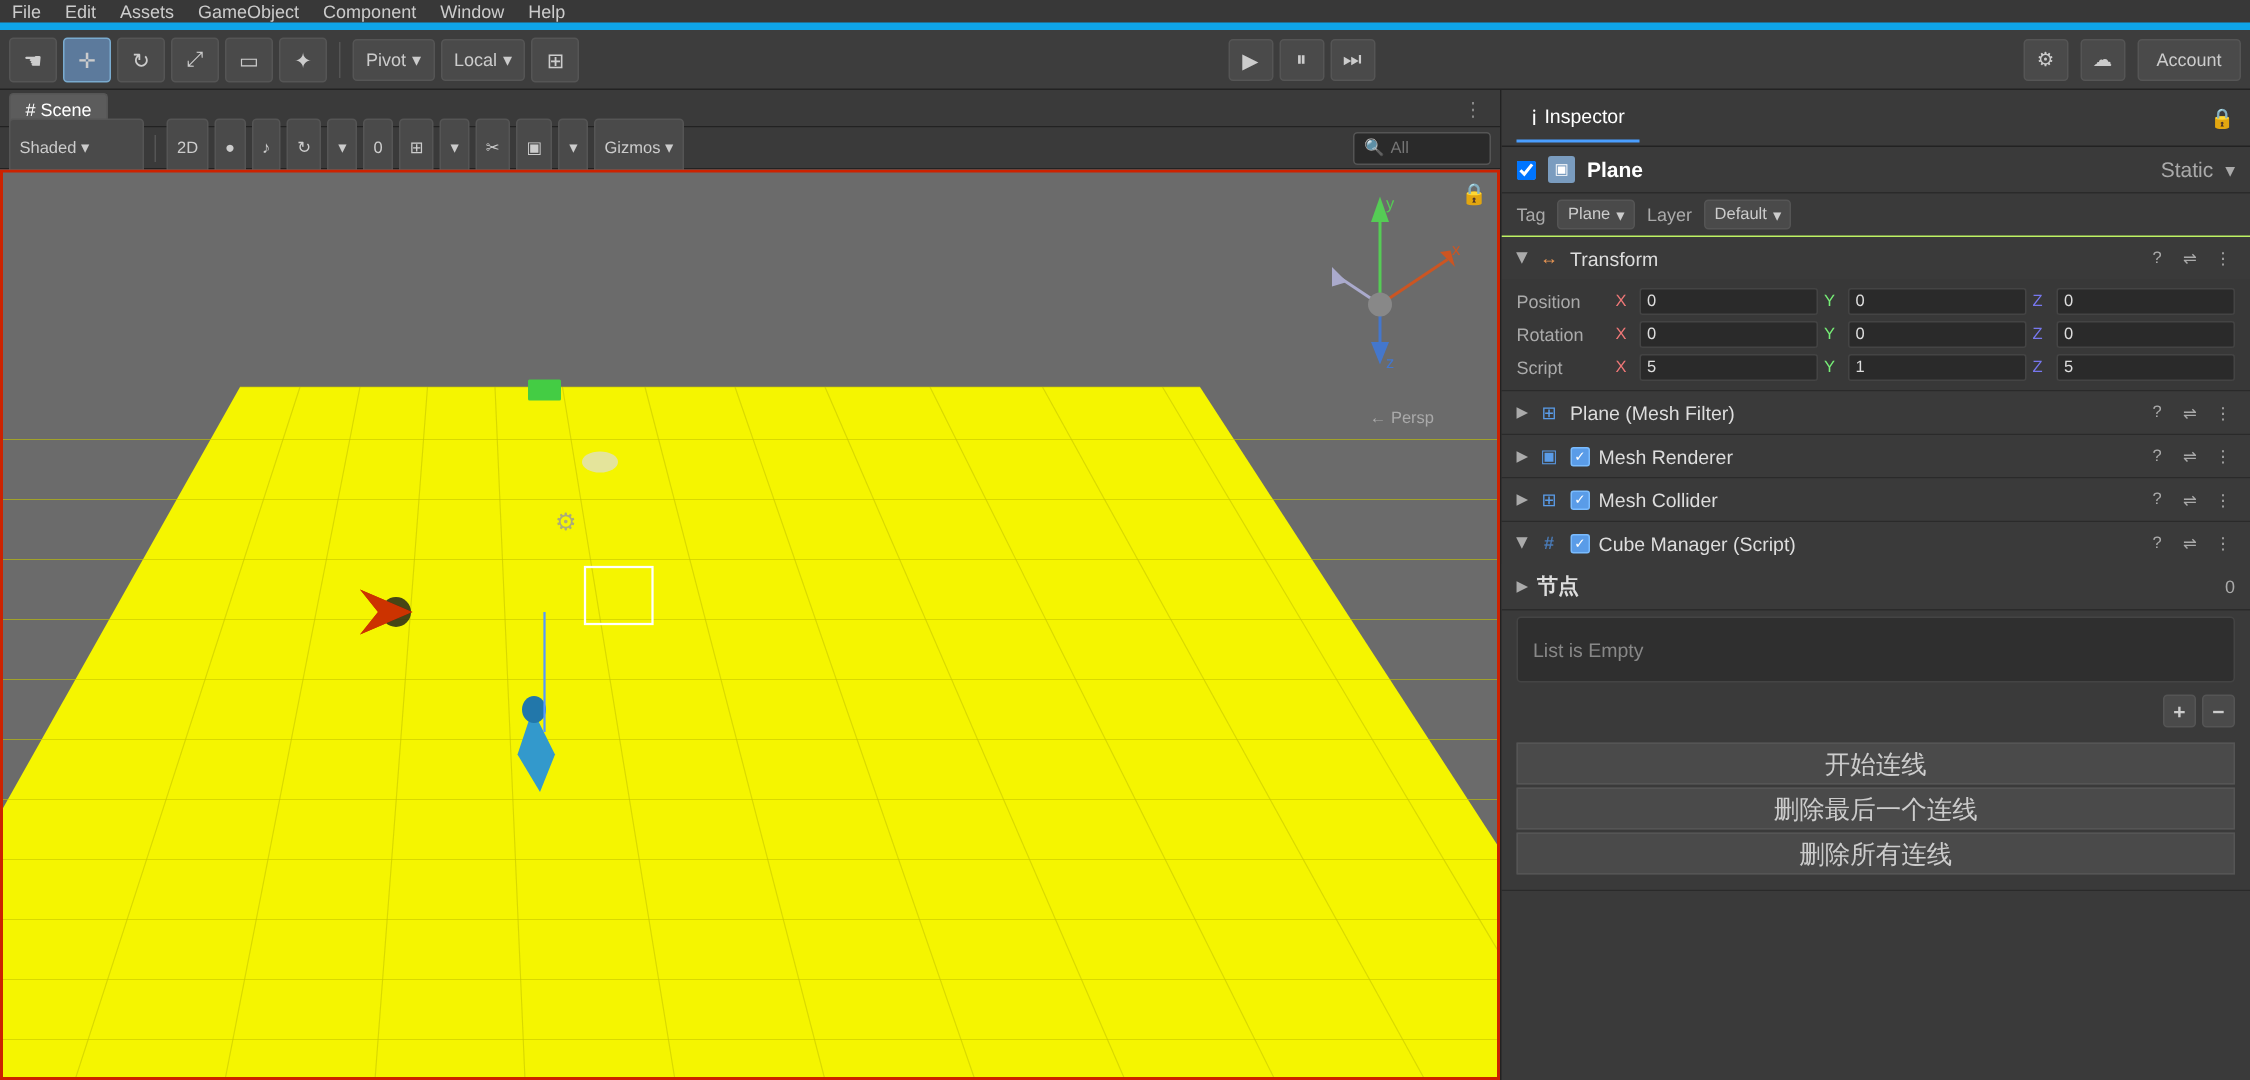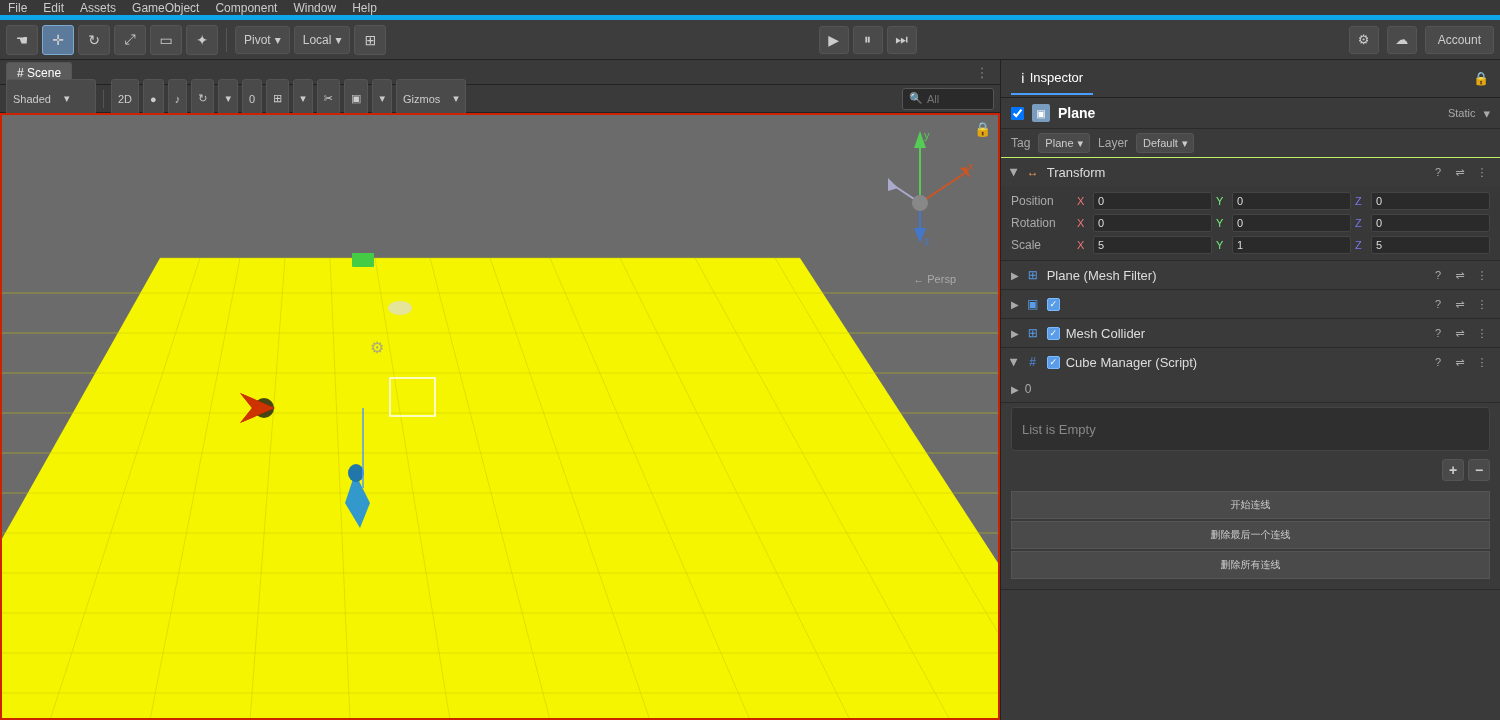--- a/index.html
+++ b/index.html
@@ -125,21 +125,21 @@
       background: #3a3a3a;
       display: flex;
       align-items: center;
       padding: 0 6px;
       gap: 4px;
       border-bottom: 1px solid #222;
     }
     .st-btn {
       height: 40px; padding: 0 6px;
       background: #4a4a4a; border: 1px solid #555; border-radius: 3px;
-      display: flex; align-items: center; gap: 13px;
+      display: flex; align-items: center; gap: 3px;
       cursor: pointer; color: #ccc; font-size: 11px;
     }
     .st-shaded {
       min-width: 90px;
     }
     .st-separator { width: 1px; height: 18px; background: #555; margin: 0 3px; }
     .st-search {
       margin-left: auto;
       height: 22px; padding: 0 6px;
       background: #2a2a2a; border: 1px solid #555; border-radius: 3px;
@@ -220,21 +220,21 @@
       width: 18px; height: 18px;
       background: #7a9cbf;
       display: flex; align-items: center; justify-content: center;
       border-radius: 2px; font-size: 10px; color: white;
     }
     .go-name {
       font-size: 14px; font-weight: bold; color: #fff;
     }
     .static-badge {
       margin-left: auto;
-      font-size: 11px; color: #aaa;
+      font-size: 14px; color: #aaa;
     }
 
     
     .tag-layer-row {
       padding: 4px 10px;
       display: flex; align-items: center; gap: 8px;
       border-bottom: 1px solid #bef264;
       font-size: 12px;
     }
     .tag-label { color: #aaa; }
@@ -346,21 +346,21 @@
       width: 22px; height: 22px;
       background: #4a4a4a; border: 1px solid #555; border-radius: 3px;
       display: flex; align-items: center; justify-content: center;
       cursor: pointer; color: #ccc; font-size: 14px; font-weight: bold;
     }
 
     .action-btn {
       width: 100%; height: 28px;
       background: #4a4a4a; border: 1px solid #555;
       display: flex; align-items: center; justify-content: center;
-      cursor: pointer; color: #ccc; font-size: 10px;
+      cursor: pointer; color: #ccc; font-size: 17px;
       margin: 2px 0;
     }
 
     .action-btns-area {
       padding: 4px 10px 8px;
     }
   </style>
 </head>
 <body>
 
@@ -605,21 +605,21 @@
               <span class="tf-axis y">Y</span>
               <div class="tf-input">0</div>
             </div>
             <div class="tf-field">
               <span class="tf-axis z">Z</span>
               <div class="tf-input">0</div>
             </div>
           </div>
         </div>
         <div class="tf-row">
-          <span class="tf-label">Scale</span>
+          <span class="tf-label">Script</span>
           <div class="tf-axis-group">
             <div class="tf-field">
               <span class="tf-axis x">X</span>
               <div class="tf-input">5</div>
             </div>
             <div class="tf-field">
               <span class="tf-axis y">Y</span>
               <div class="tf-input">1</div>
             </div>
             <div class="tf-field">
@@ -642,20 +642,21 @@
           <div class="comp-action-btn">⋮</div>
         </div>
       </div>
     </div>
 
     <div class="component">
       <div class="component-header">
         <span class="comp-arrow">▶</span>
         <div class="comp-icon" style="color:#5a9ce8;">▣</div>
         <div class="comp-checkbox">✓</div>
+        <span class="comp-name">Mesh Renderer</span>
         <div class="comp-actions">
           <div class="comp-action-btn">?</div>
           <div class="comp-action-btn">⇌</div>
           <div class="comp-action-btn">⋮</div>
         </div>
       </div>
     </div>
 
     <div class="component">
       <div class="component-header">
@@ -680,20 +681,21 @@
         <div class="comp-actions">
           <div class="comp-action-btn">?</div>
           <div class="comp-action-btn">⇌</div>
           <div class="comp-action-btn">⋮</div>
         </div>
       </div>
 
       <div class="nodes-section">
         <div class="nodes-header">
           <span class="nodes-arrow">▶</span>
+          <span class="nodes-label">节点</span>
           <span class="nodes-count">0</span>
         </div>
 
         <div class="nodes-list">
           <div class="nodes-empty">List is Empty</div>
         </div>
 
         <div class="nodes-controls">
           <div class="nodes-add-btn">+</div>
           <div class="nodes-remove-btn">−</div>

